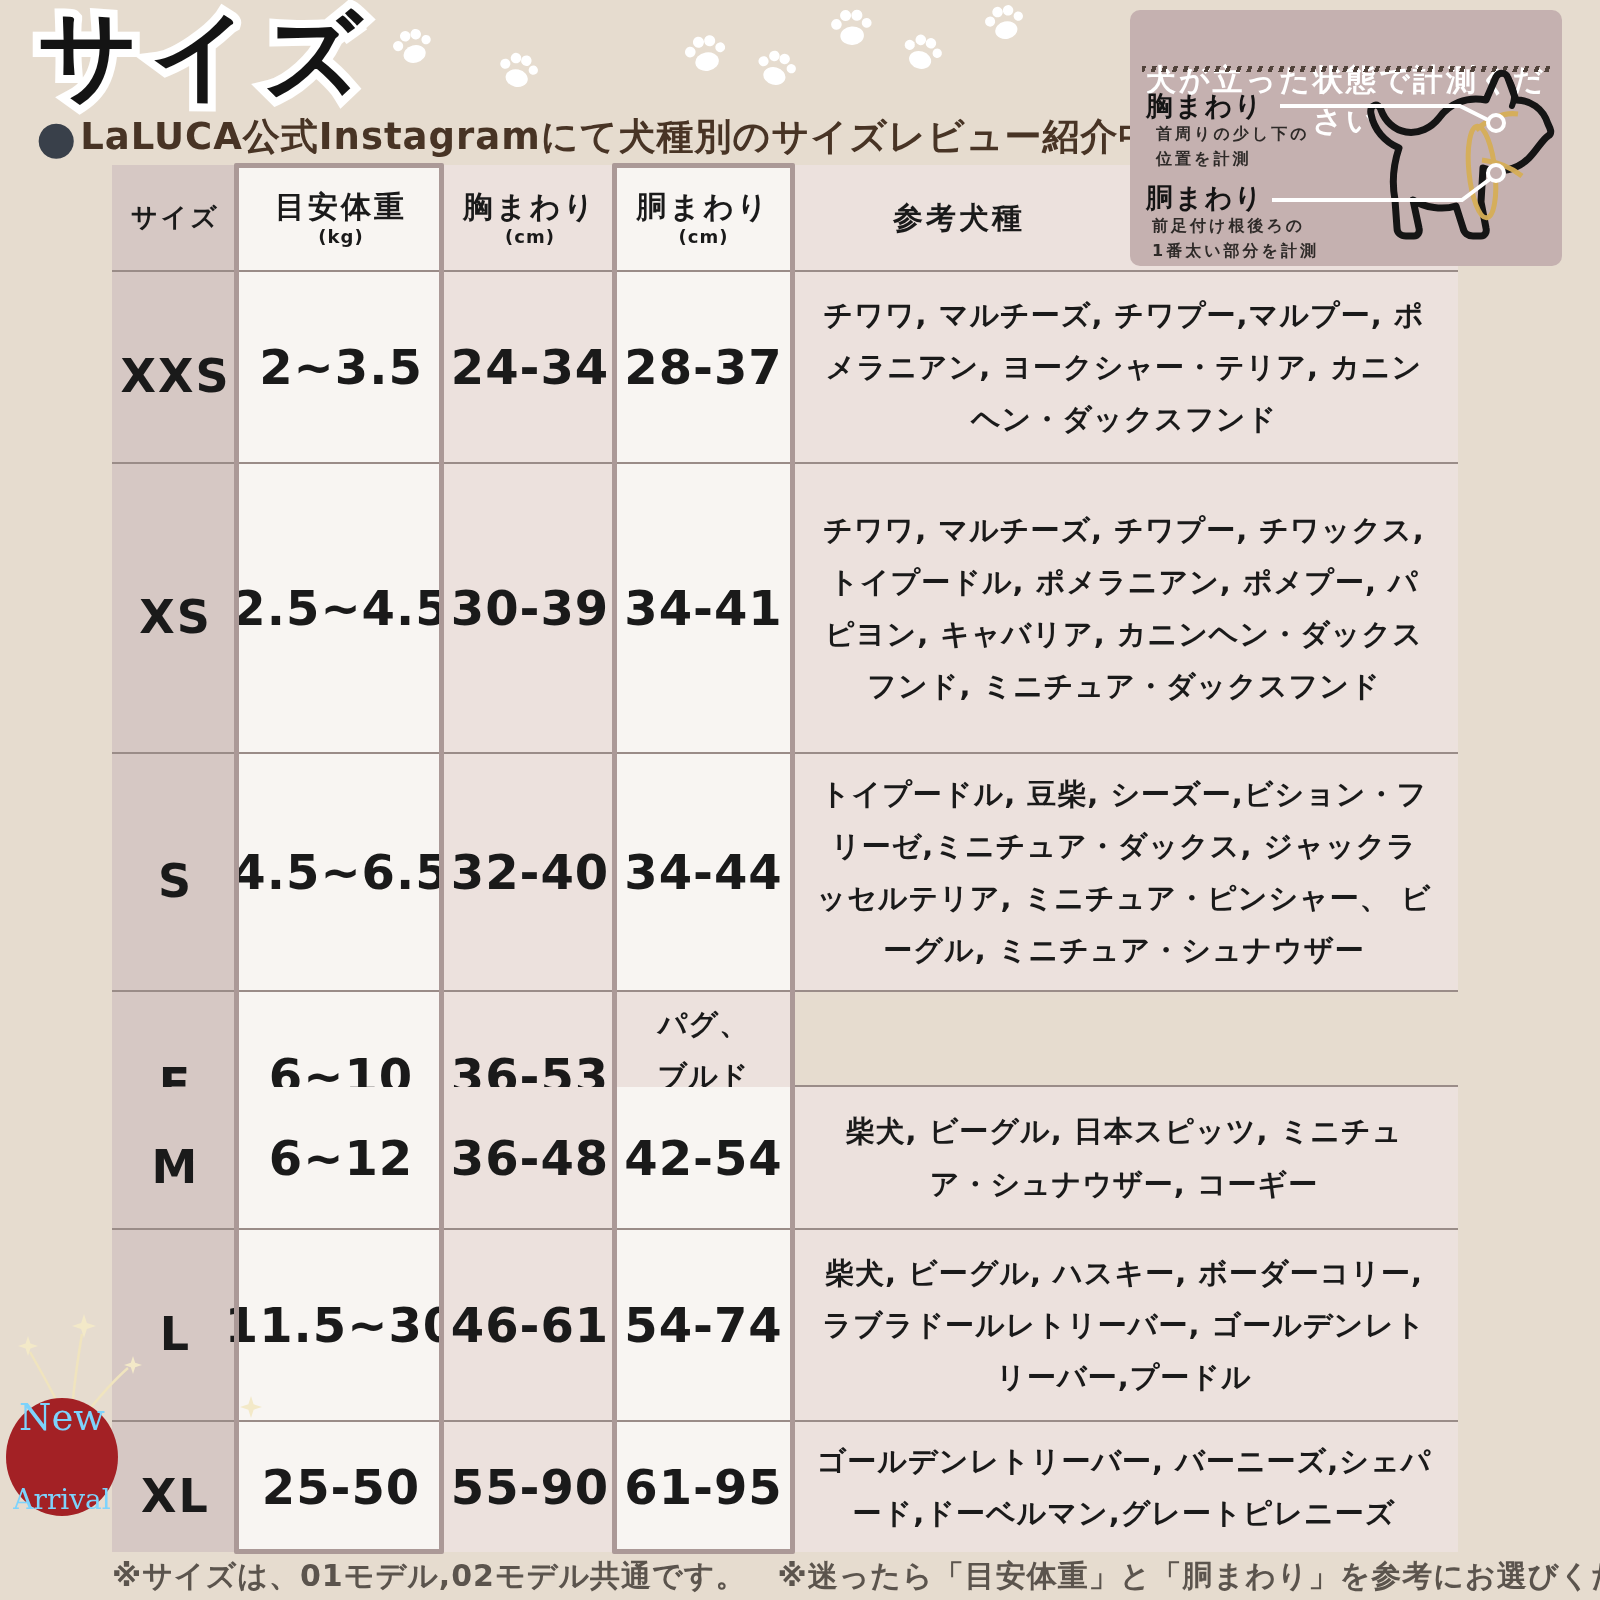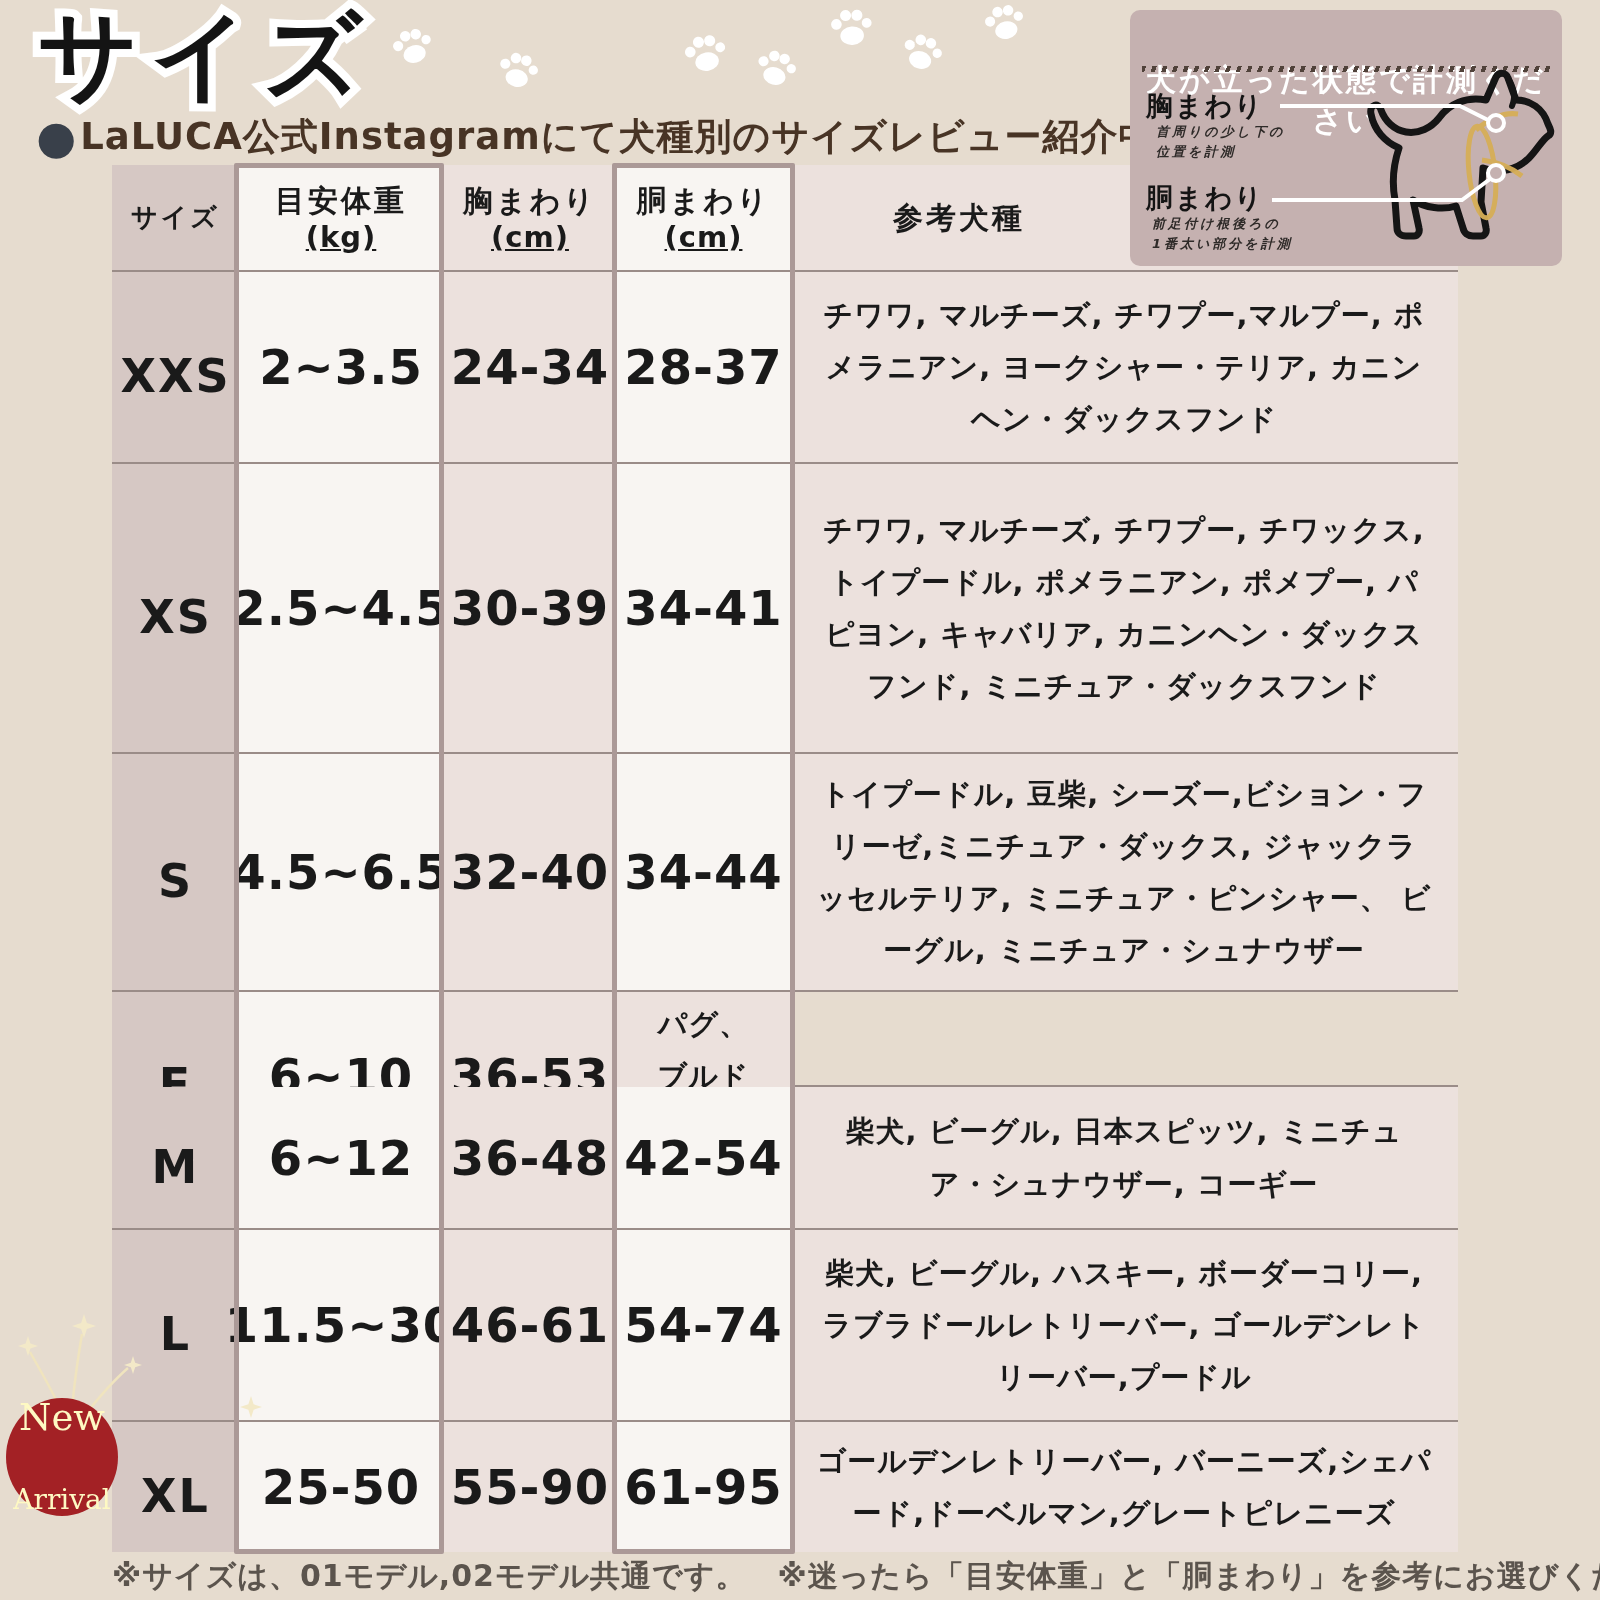--- a/index.html
+++ b/index.html
@@ -31,51 +31,51 @@
   .trow:nth-child(5){height:95px;}
   .trow:nth-child(6){height:143px;}
   .trow:nth-child(7){height:192px;}
   .trow:nth-child(8){height:132px;}
   .cell{display:flex;flex-direction:column;align-items:center;justify-content:center;
         text-align:center;color:#1a1a1a;box-sizing:border-box;}
   .c-size{background:#d6c8c4;}
   .c-pink{background:#ece1dd;}
   .c-white{background:#f8f5f2;}
   .hdr .hl{font-size:30px;font-weight:bold;letter-spacing:3px;line-height:1.3;}
-  .hdr .hu{font-size:29px;font-weight:bold;letter-spacing:1px;line-height:1.2;text-decoration:underline;}
+  .hdr .hu{font-size:18px;font-weight:bold;letter-spacing:1px;line-height:1.2;}
   .hdr-breeds{justify-content:center;padding-right:330px;}
   .size-label{font-size:46px;font-weight:bold;letter-spacing:2px;margin-top:18px;}
   .num{font-size:48px;font-weight:bold;letter-spacing:1px;}
   .breeds{font-size:29px;font-weight:bold;letter-spacing:1px;line-height:1.8;padding:6px 26px;align-items:flex-end;}
 
   
   .colbox{position:absolute;top:163px;height:1391px;border:5px solid #ab9997;border-radius:2px;
           box-sizing:border-box;z-index:4;pointer-events:none;background:transparent;}
   .colbox.weight{left:234px;width:210px;}
   .colbox.girth{left:612px;width:183px;}
 
   
   .infobox{position:absolute;left:1130px;top:10px;width:432px;height:256px;background:#c5b1b0;
            border-radius:10px;z-index:8;overflow:hidden;}
   .info-title{position:absolute;left:0;top:10px;width:100%;text-align:center;color:#fff;
               font-size:30px;font-weight:bold;letter-spacing:3px;margin-top:40px;}
   .dashes{position:absolute;left:12px;top:56px;width:408px;height:6px;
           background:repeating-linear-gradient(110deg,#50423a 0 4px,transparent 4px 10px);}
   .m-label{position:absolute;font-size:27px;font-weight:bold;color:#141414;letter-spacing:2px;}
-  .m-desc{position:absolute;font-size:13px;font-weight:bold;color:#2e2a28;letter-spacing:3px;line-height:1.55;font-style:italic;}
+  .m-desc{position:absolute;font-size:16px;font-weight:bold;color:#2e2a28;letter-spacing:3px;line-height:1.55;}
   .chest-label{left:16px;top:78px;}
   .chest-desc{left:26px;top:112px;}
   .girth-label{left:16px;top:170px;}
   .girth-desc{left:22px;top:204px;}
   .info-art{position:absolute;left:0;top:0;width:432px;height:256px;}
 
   
   .badge{position:absolute;left:6px;top:1398px;width:112px;height:118px;background:#a32125;
          border-radius:50%;display:flex;flex-direction:column;align-items:center;justify-content:center;
-         z-index:9;font-family:"DejaVu Serif","Liberation Serif",serif;color:#fef9c3;gap:47px;}
+         z-index:9;font-family:"DejaVu Serif","Liberation Serif",serif;color:#7dd3fc;gap:47px;}
   .badge .b1{font-size:37px;line-height:1.05;}
   .badge .b2{font-size:28px;line-height:1.1;}
   .sparkles{position:absolute;left:0px;top:1300px;width:300px;height:150px;z-index:3;}
 
   
   .footnote{position:absolute;left:112px;top:1556px;width:1460px;font-size:30px;font-weight:bold;
             color:#5b544d;letter-spacing:1px;z-index:2;white-space:nowrap;}
 </style>
 </head>
 <body>

